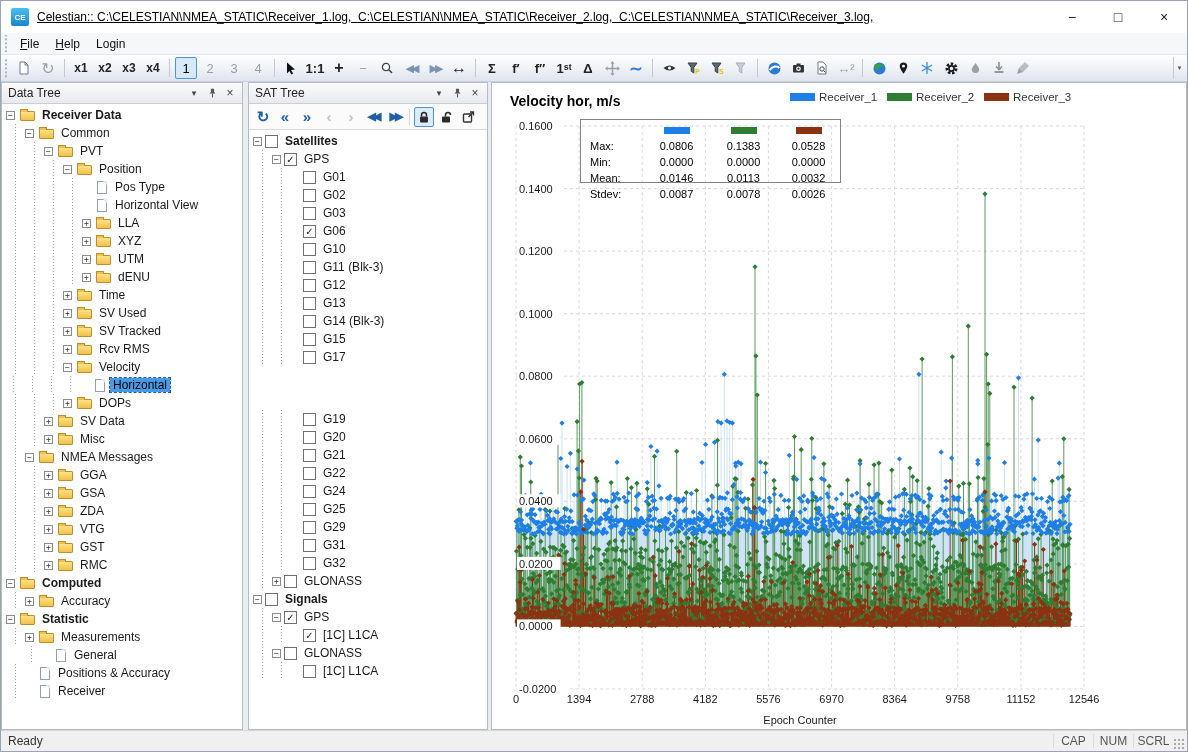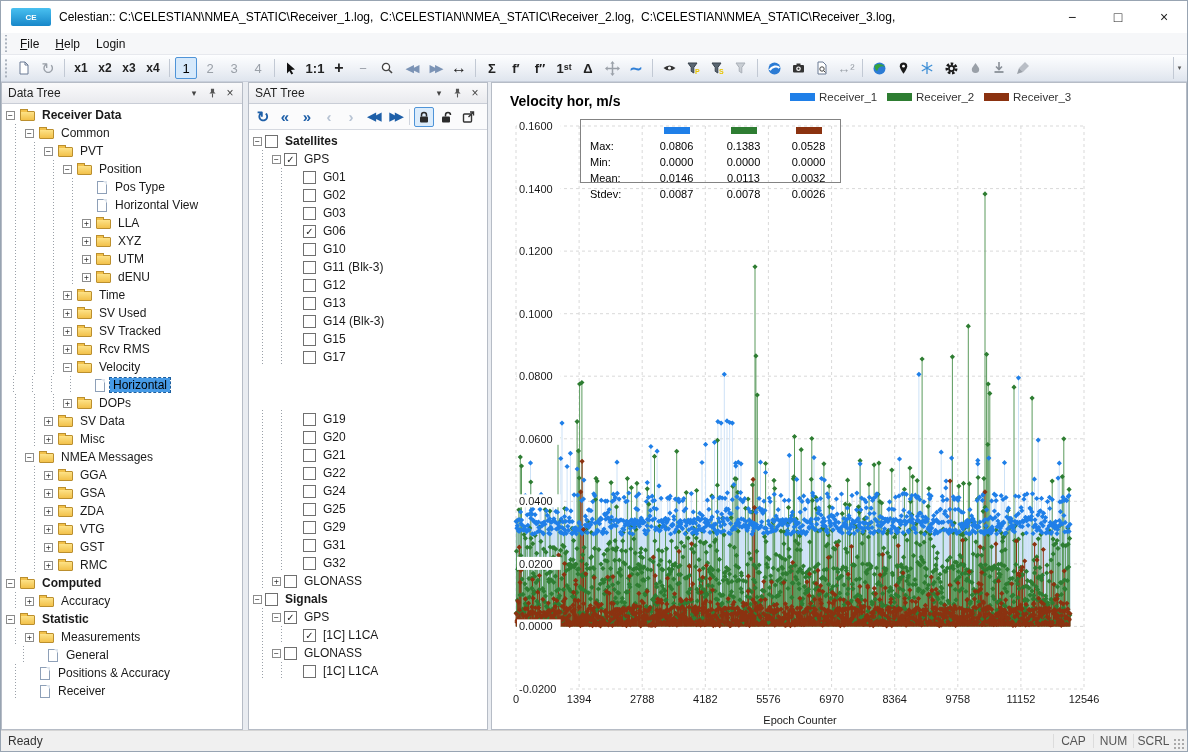--- a/index.html
+++ b/index.html
@@ -2,22 +2,22 @@
 <html><head>
 <meta charset="utf-8">
 <style>
   * { box-sizing: border-box; margin: 0; padding: 0; }
   html,body { width:1188px; height:752px; overflow:hidden; }
   body { font-family:"Liberation Sans", sans-serif; font-size:12px; color:#1a1a1a; background:#fff; }
   #app { width:1188px; height:752px; border:1px solid #98a4b2; display:flex; flex-direction:column; background:#fff; }
 
   
   .titlebar { height:32px; background:#fff; display:flex; align-items:center; flex:0 0 32px; }
-  .appicon { width:40px; height:18px; margin:0 8px 0 10px; background:linear-gradient(#49c0f0,#1787c9); color:#fff; font-size:8px; font-weight:bold; display:flex; align-items:center; justify-content:center; border-radius:2px; }
-  .title-text { flex:1; font-size:12px; color:#000; white-space:pre; overflow:hidden; }
+  .appicon { width:18px; height:18px; margin:0 8px 0 10px; background:linear-gradient(#49c0f0,#1787c9); color:#fff; font-size:8px; font-weight:bold; display:flex; align-items:center; justify-content:center; border-radius:2px; }
+  .title-text { flex:1; font-size:12px; color:#000; white-space:pre; overflow:hidden;text-decoration:underline; }
   .winbtns { display:flex; height:100%; }
   .winbtn { width:46px; height:100%; display:flex; align-items:center; justify-content:center; font-size:14px; color:#222; }
 
   
   .menubar { height:22px; background:#f6f7f9; display:flex; align-items:center; flex:0 0 22px; border-bottom:1px solid #e7e9ee; }
   .grip { width:5px; height:80%; margin:0 4px 0 2px; background-image:radial-gradient(circle, #aab2bd 1px, transparent 1.2px); background-size:4px 4px; background-repeat:repeat-y; background-position:center; }
   .menu-item { padding:2px 8px; color:#111; }
   .menu-item u { text-decoration:underline; }
 
   
@@ -484,21 +484,21 @@
             <span class="exp">−</span>
             <span class="ico folder"></span>
             <span class="tlabel">Statistic</span>
           </div>
           <div class="trow" style="padding-left: 4px;">
             <span class="guide"></span>
             <span class="exp">+</span>
             <span class="ico folder"></span>
             <span class="tlabel">Measurements</span>
           </div>
-          <div class="trow" style="padding-left: 12px;">
+          <div class="trow" style="padding-left: 20px;">
             <span class="guide"></span>
             <span class="exp-sp"></span>
             <span class="ico doc"></span>
             <span class="tlabel">General</span>
           </div>
           <div class="trow" style="padding-left: 4px;">
             <span class="guide"></span>
             <span class="exp-sp"></span>
             <span class="ico doc"></span>
             <span class="tlabel">Positions &amp; Accuracy</span>

